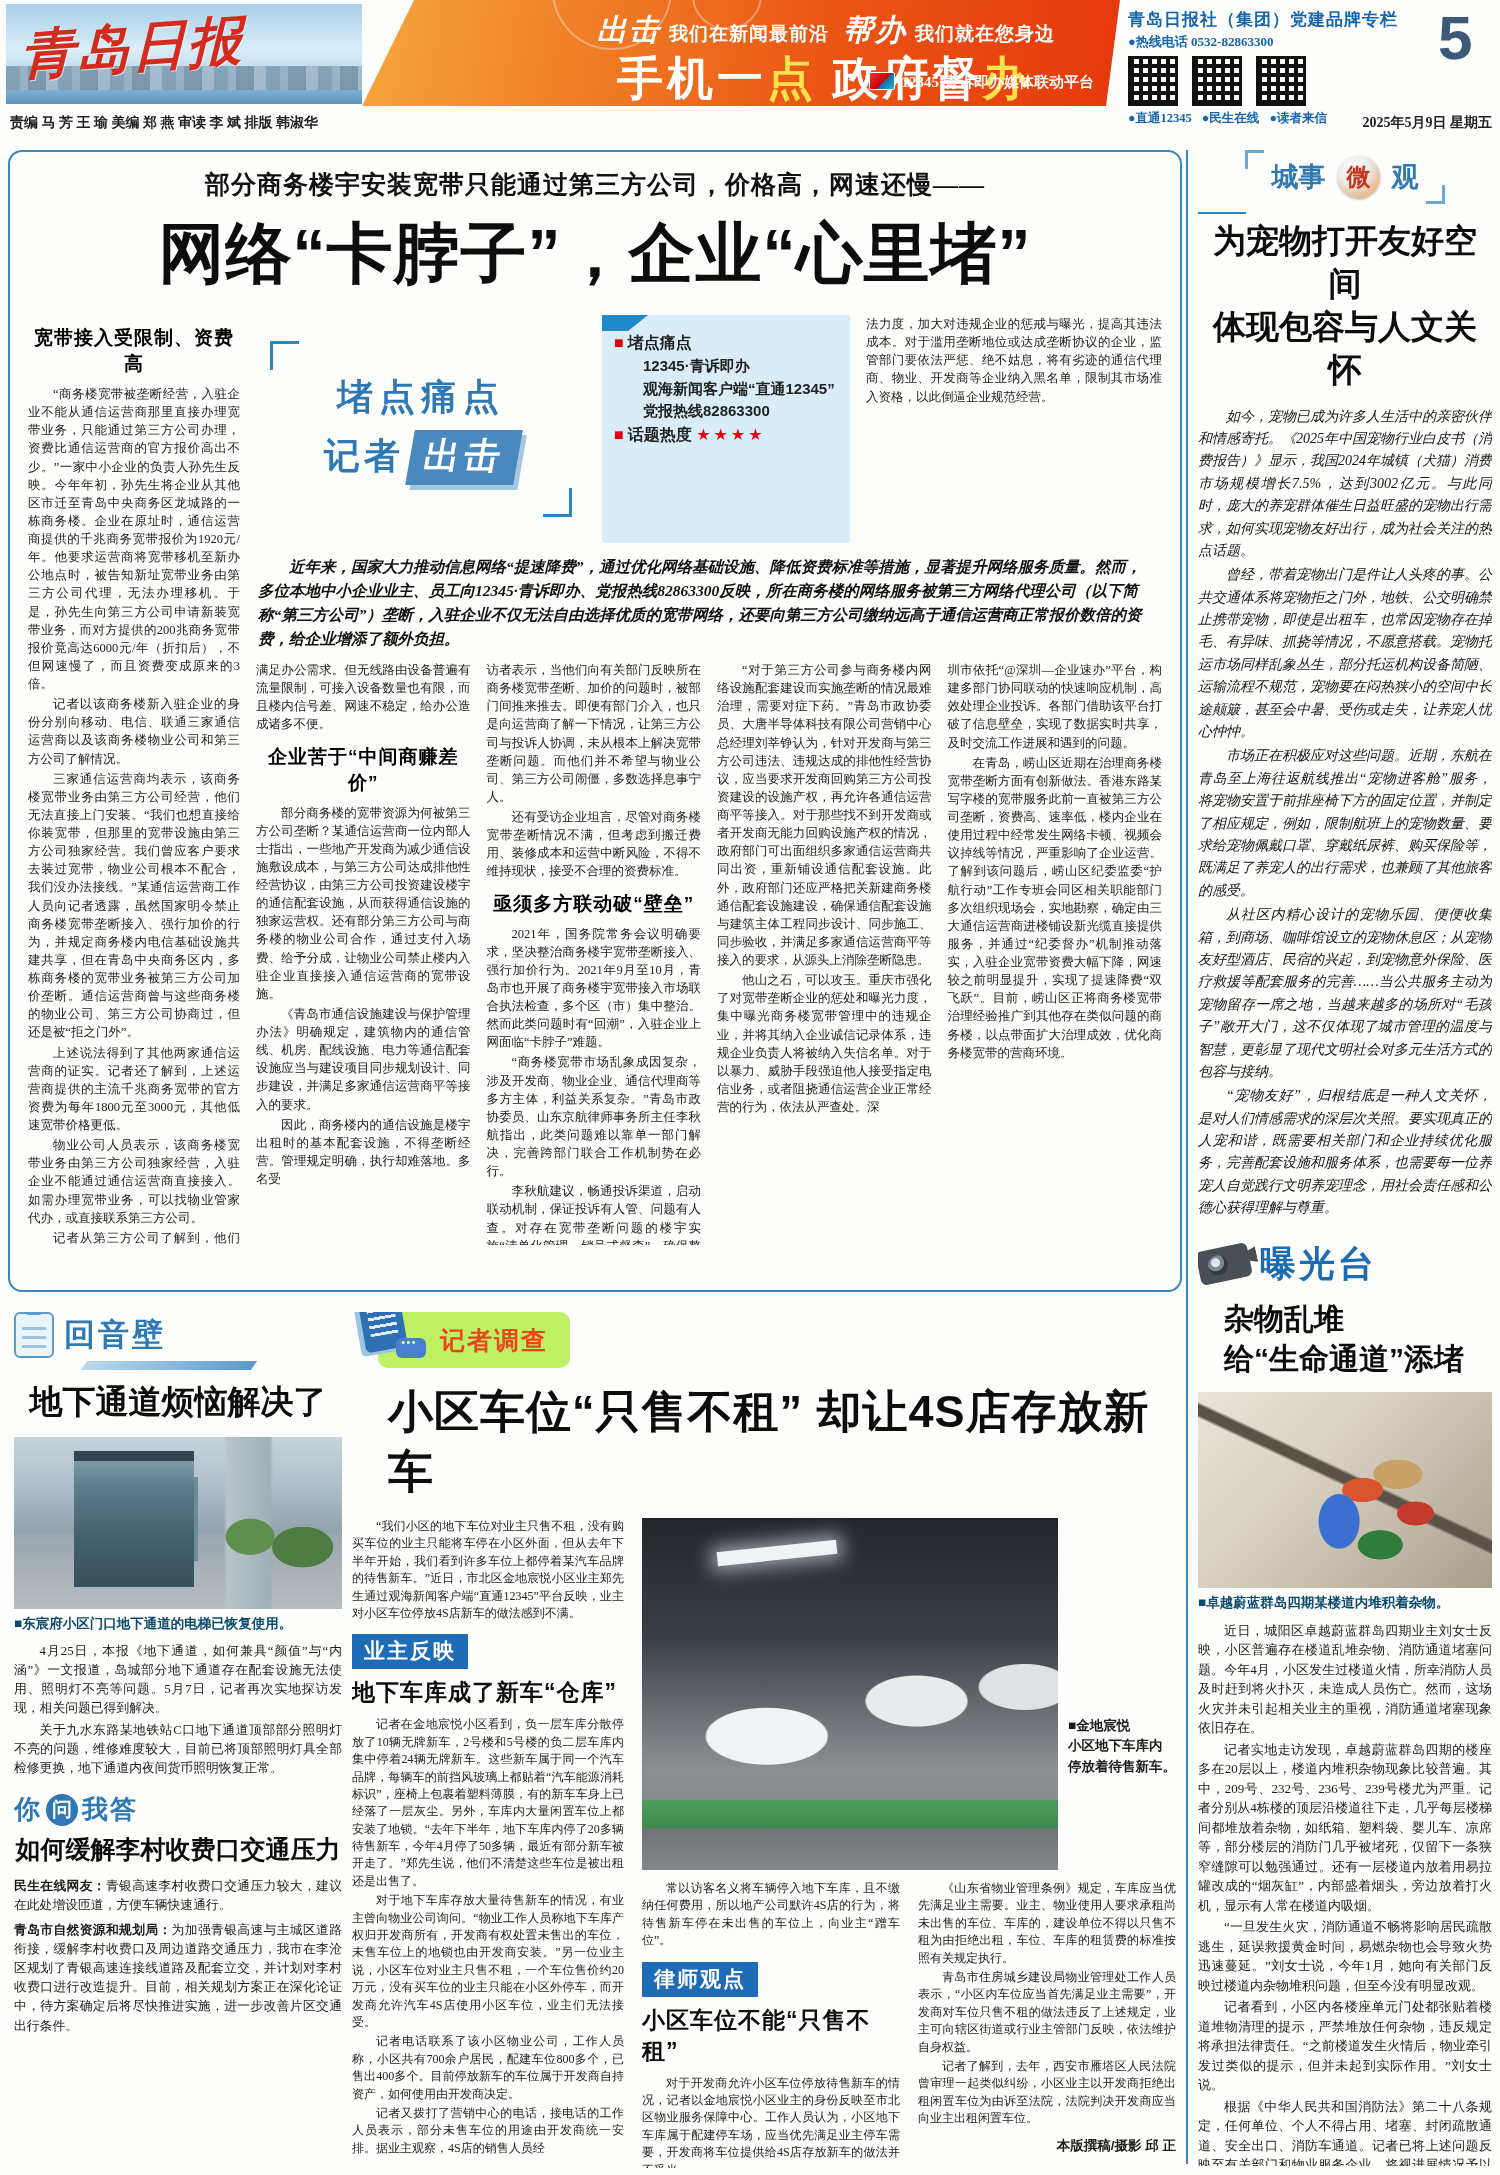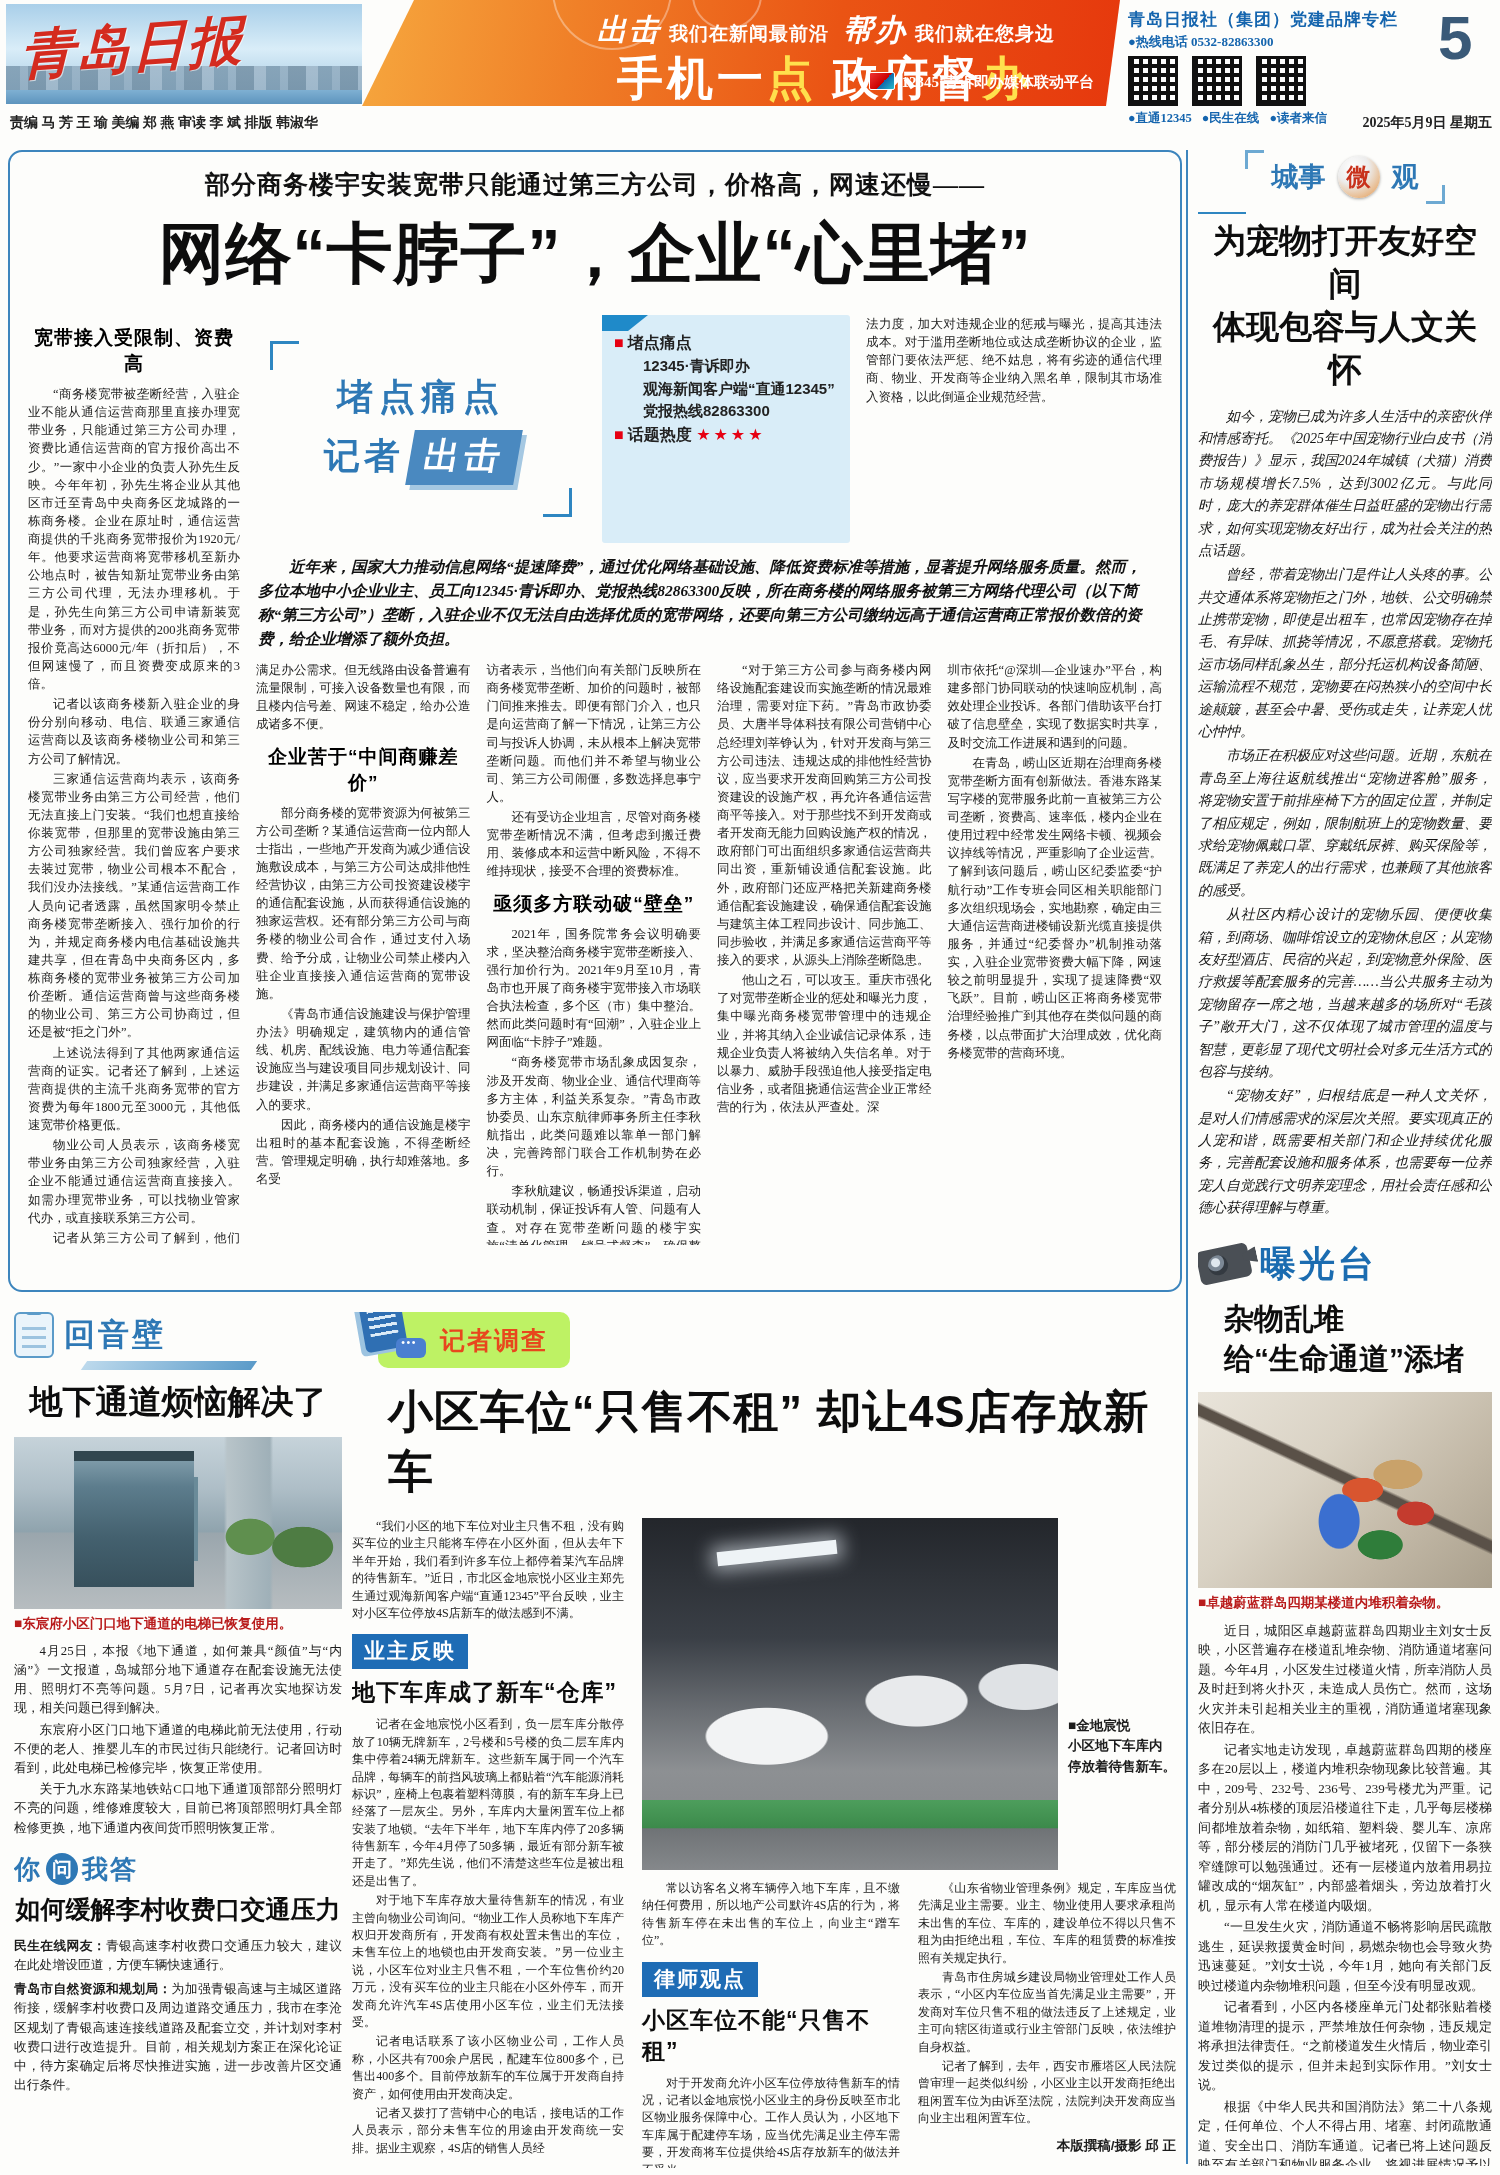--- a/index.html
+++ b/index.html
@@ -125,21 +125,21 @@
     font-family:"Liberation Sans","DejaVu Sans",sans-serif; color:#0d0d0d;}
   #bg-photo { width:100%; height:196px; margin-bottom:6px;
     background:
       radial-gradient(ellipse 40px 26px at 62% 78%, #2f7d3a 0 22px, transparent 23px),
       radial-gradient(ellipse 34px 22px at 74% 62%, #c43b2e 0 18px, transparent 19px),
       radial-gradient(ellipse 30px 40px at 48% 66%, #3b6fd0 0 20px, transparent 21px),
       radial-gradient(ellipse 44px 26px at 56% 50%, #d8552f 0 20px, transparent 21px),
       radial-gradient(ellipse 50px 30px at 68% 42%, #c9a26a 0 24px, transparent 25px),
       linear-gradient(205deg, transparent 44%, #5a5148 45%, #5a5148 48%, transparent 49%),
       linear-gradient(135deg,#e9e4da 0%,#d9d2c4 38%,#c2b8a6 70%,#a99f8c 100%);}
-  .caption { font-size:13.5px; font-weight:bold; color:#b91c1c; line-height:1.4; margin-bottom:8px;
+  .caption { font-size:13.5px; font-weight:bold; color:#0c4a6e; line-height:1.4; margin-bottom:8px;
     font-family:"Liberation Sans","DejaVu Sans",sans-serif;}
   .sb-p { font-size:13px; line-height:1.5; text-align:justify; text-indent:2em; margin-bottom:2px; }
 
   
   #bottom-left { position:absolute; left:14px; top:1312px; width:328px; height:856px; overflow:hidden; }
   #hy-badge { display:flex; align-items:center; gap:10px; }
   .clip { position:relative; width:40px; height:46px; background:#eaf4fb; border:2px solid #5b9bc9;
     border-radius:6px;}
   .clip:before { content:""; position:absolute; left:10px; top:-7px; width:16px; height:8px; background:#5b9bc9;
     border-radius:3px;}
@@ -387,21 +387,20 @@
       <span class="txt">回音壁</span>
     </div>
     <div class="swoosh"></div>
     <div id="hy-title">地下通道烦恼解决了</div>
     <div id="hy-photo">
         <div class="lift"></div>
       </div>
     <div class="caption">■东宸府小区门口地下通道的电梯已恢复使用。</div>
     <div>
         <p class="q-para">4月25日，本报《地下通道，如何兼具“颜值”与“内涵”》一文报道，岛城部分地下通道存在配套设施无法使用、照明灯不亮等问题。5月7日，记者再次实地探访发现，相关问题已得到解决。</p>
-        <p class="q-para">东宸府小区门口地下通道的电梯此前无法使用，行动不便的老人、推婴儿车的市民过街只能绕行。记者回访时看到，此处电梯已检修完毕，恢复正常使用。</p>
         <p class="q-para">关于九水东路某地铁站C口地下通道顶部部分照明灯不亮的问题，维修难度较大，目前已将顶部照明灯具全部检修更换，地下通道内夜间货币照明恢复正常。</p>
       </div>
 
     <div id="qa-badge">
       <span class="txt">你</span>
       <span class="wen">问</span>
       <span class="txt">我答</span>
     </div>
     <div id="qa-title">如何缓解李村收费口交通压力</div>
     <p class="qa-p"><b>民生在线网友：</b><span>青银高速李村收费口交通压力较大，建议在此处增设匝道，方便车辆快速通行。</span></p>

